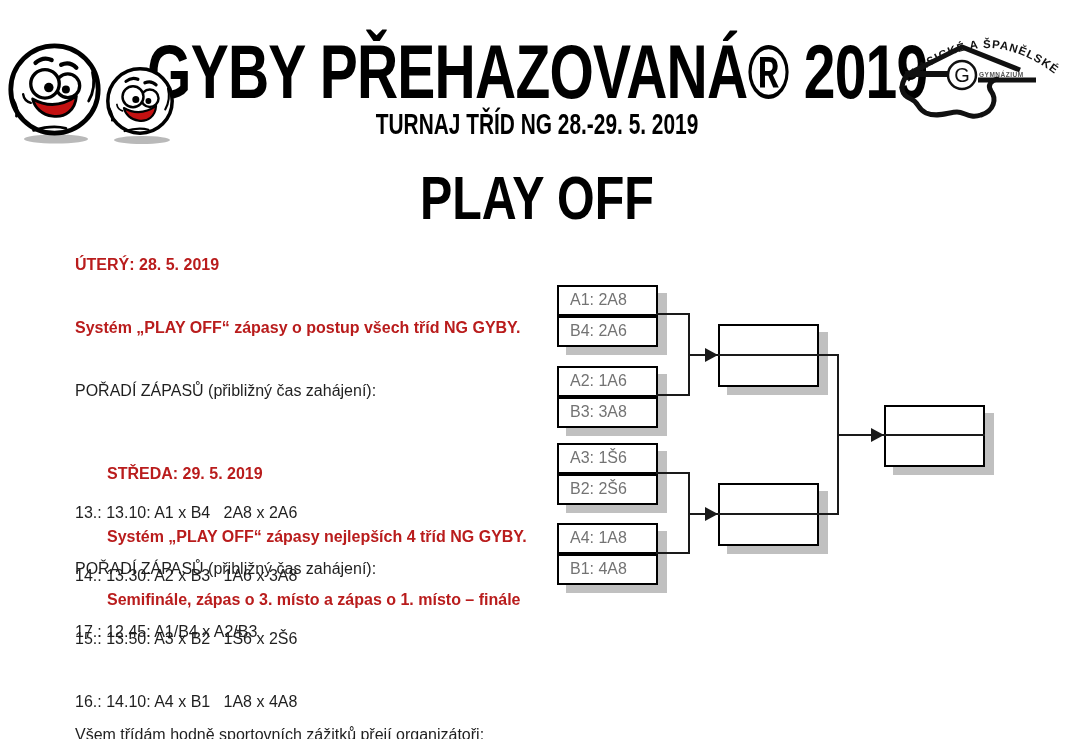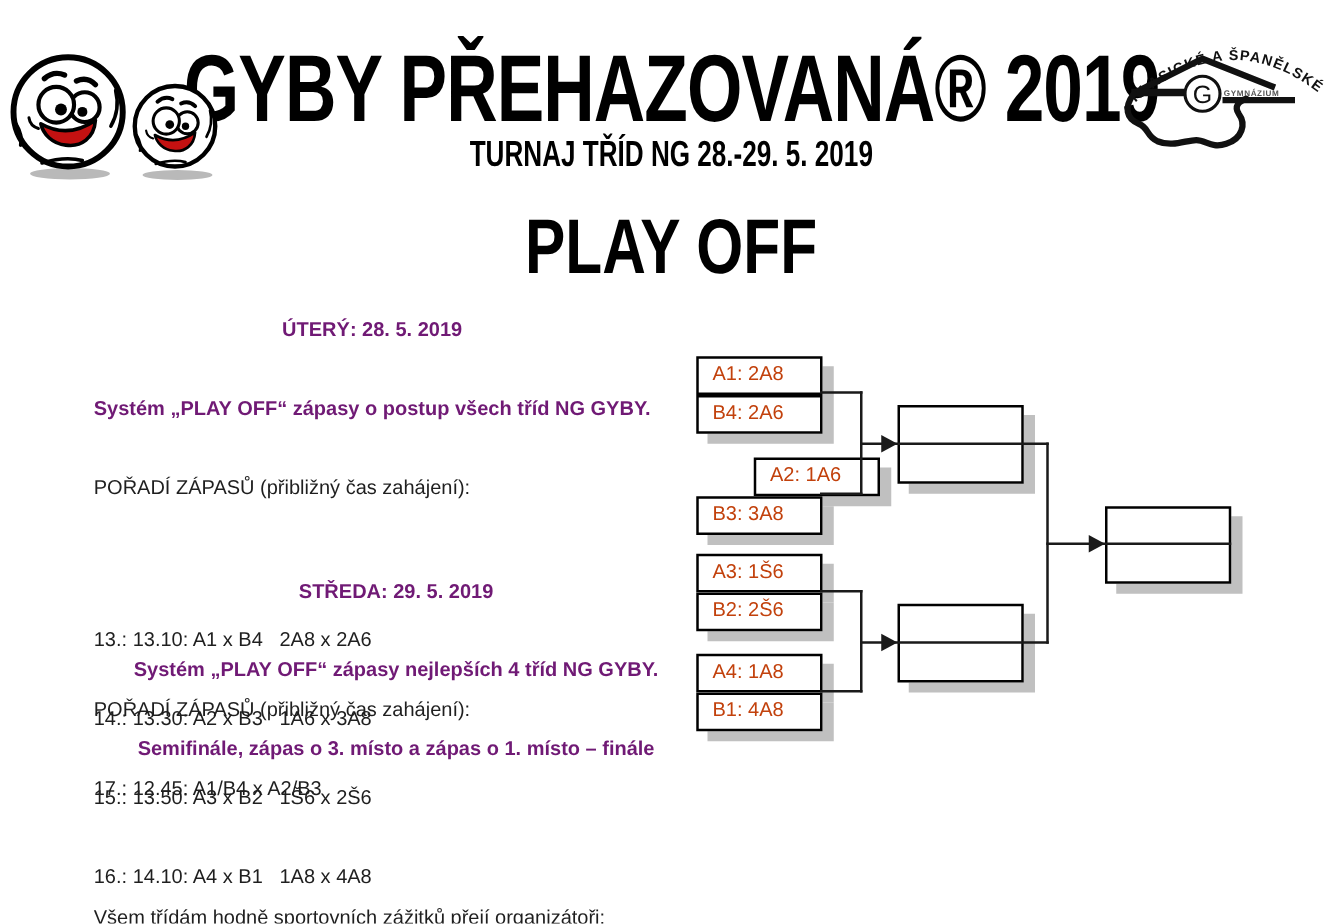--- a/index.html
+++ b/index.html
@@ -6,26 +6,26 @@
   .page{position:relative;width:1074px;height:739px;background:#fff;overflow:hidden;
         font-family:"Liberation Sans",sans-serif;color:#1f1f1f;}
   
   .hdr-row{position:absolute;left:0;right:0;text-align:center;white-space:nowrap;}
   .hdr-row .stretch{display:inline-block;transform-origin:center;font-weight:bold;color:#000;line-height:1;}
   .t-main{top:34px;}  .t-main .stretch{font-size:76px;transform:scaleX(0.75);letter-spacing:-1px;}
   .t-sub{top:110px;}  .t-sub .stretch{font-size:29px;transform:scaleX(0.72);}
   .t-po{top:140px;margin-top:27px;}   .t-po .stretch{font-size:62px;transform:scaleX(0.78);}
   
   .tblock{position:absolute;left:75px;font-size:16px;line-height:21px;white-space:pre;}
-  .tblock .b{font-weight:bold;color:#701a75;text-align:center;}
+  .tblock .b{font-weight:bold;color:#b91c1c;}
   .gap17{height:17px;}
   
   .tbox{position:absolute;left:557px;width:101px;height:31px;background:#fff;border:2px solid #000;
         box-shadow:9px 8px 0 #c0c0c0;z-index:2;box-sizing:border-box;font-size:16px;
-        line-height:26px;padding-left:11px;color:#c2410c;}
+        line-height:26px;padding-left:11px;color:#737373;}
   .mbox{position:absolute;width:101px;background:#fff;border:2px solid #000;
         box-shadow:9px 8px 0 #c0c0c0;z-index:2;box-sizing:border-box;}
   .hline{position:absolute;height:2px;background:#1a1a1a;z-index:3;}
   .vline{position:absolute;width:2px;background:#1a1a1a;z-index:3;}
   .arrow{position:absolute;width:0;height:0;border-top:7px solid transparent;
          border-bottom:7px solid transparent;border-left:13px solid #1a1a1a;z-index:4;}
   svg text{font-family:"Liberation Sans",sans-serif;}
 </style>
 </head>
 <body>
@@ -104,21 +104,21 @@
     
   </div>
 
   <div class="tblock" style="top:682px;">
     <div>Všem třídám hodně sportovních zážitků přejí organizátoři:</div>
     
   </div>
 
   <div class="tbox" style="top:285px;">A1: 2A8</div>
   <div class="tbox" style="top:316px;">B4: 2A6</div>
-  <div class="tbox" style="top:366px;margin-left:46px;">A2: 1A6</div>
+  <div class="tbox" style="top:366px;">A2: 1A6</div>
   <div class="tbox" style="top:397px;">B3: 3A8</div>
   <div class="tbox" style="top:443px;">A3: 1Š6</div>
   <div class="tbox" style="top:474px;">B2: 2Š6</div>
   <div class="tbox" style="top:523px;">A4: 1A8</div>
   <div class="tbox" style="top:554px;">B1: 4A8</div>
 
   <div class="mbox" style="left:718px;top:324px;height:63px;"></div>
   <div class="mbox" style="left:718px;top:483px;height:63px;"></div>
   <div class="mbox" style="left:884px;top:405px;height:62px;"></div>
 

